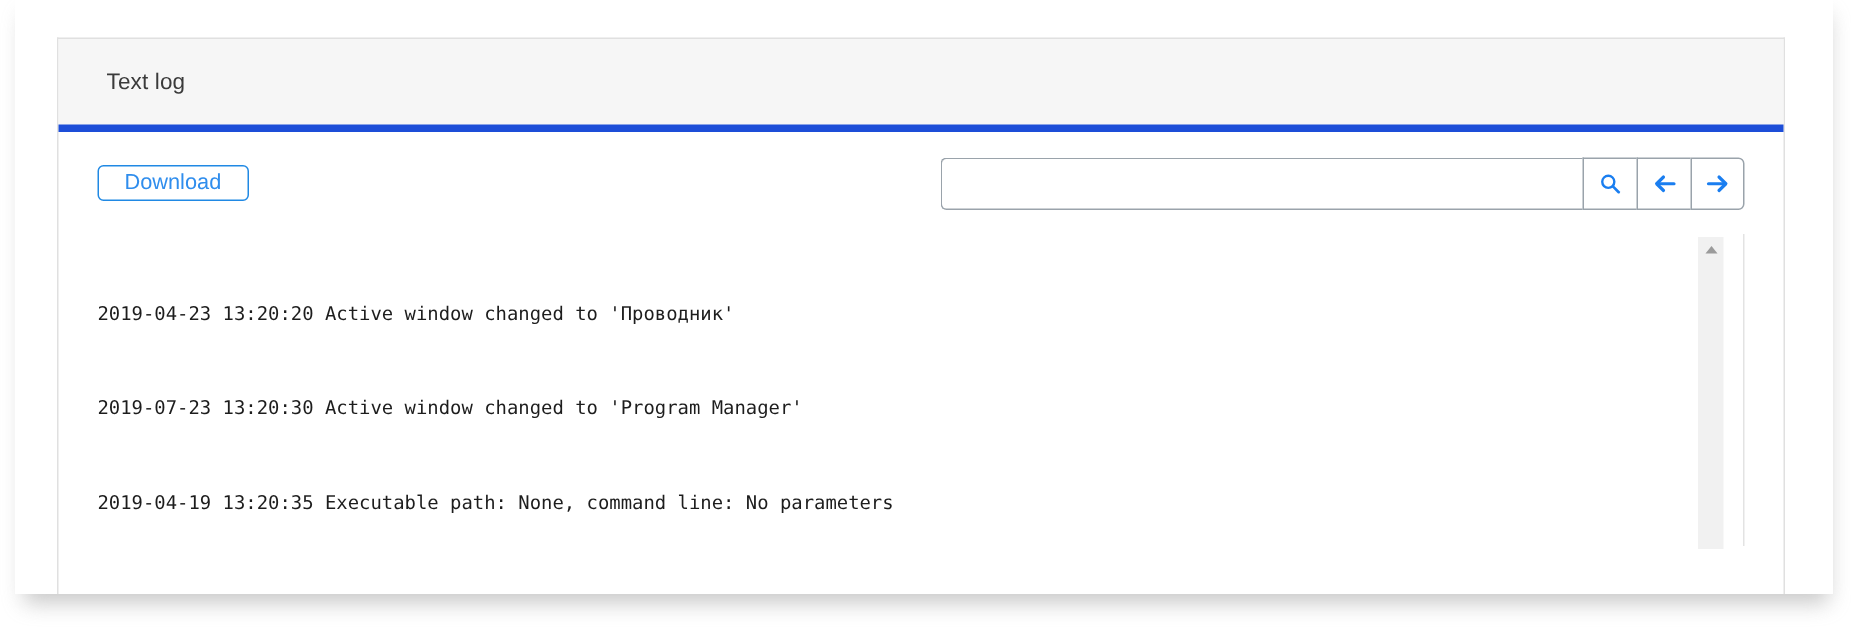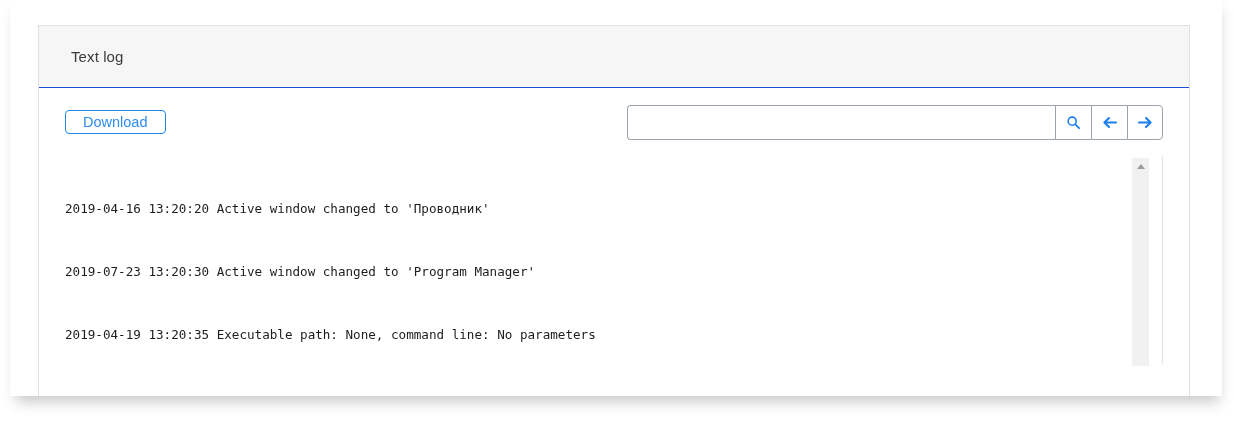--- a/index.html
+++ b/index.html
@@ -48,21 +48,21 @@
     top: 25px;
     width: 1152px;
     height: 371px;
     border: 1px solid #e0e0e0;
     border-bottom: none;
     background: #ffffff;
   }
   .card-header {
     height: 62px;
     background: #f6f6f6;
-    border-bottom: 1px solid #1d4ed8;
+    border-bottom: 5px solid #1d4ed8;
     display: flex;
     align-items: center;
     padding-left: 32px;
   }
   .card-header-title {
     font-size: 15px;
     color: #3b3b3b;
     letter-spacing: 0.1px;
   }
 
@@ -231,21 +231,21 @@
                   <line x1="2" y1="7.5" x2="13" y2="7.5" stroke="#1a7ef0" stroke-width="2.1" stroke-linecap="round"></line>
                   <polyline points="9,3 13.6,7.5 9,12" fill="none" stroke="#1a7ef0" stroke-width="2.1" stroke-linecap="round" stroke-linejoin="round"></polyline>
                 </svg>
               </span>
             </button>
           </div>
         </div>
 
         <div class="log-area">
           <div class="log-lines">
-            <div class="log-line">2019-04-16 13:20:20 Active window changed to 'Проводник'</div>
+            <div class="log-line">2019-04-23 13:20:20 Active window changed to 'Проводник'</div>
             <div class="log-line">2019-07-23 13:20:30 Active window changed to 'Program Manager'</div>
             <div class="log-line">2019-04-19 13:20:35 Executable path: None, command line: No parameters</div>
             
             
             
             
             
           </div>
 
           <div class="scrollbar">

